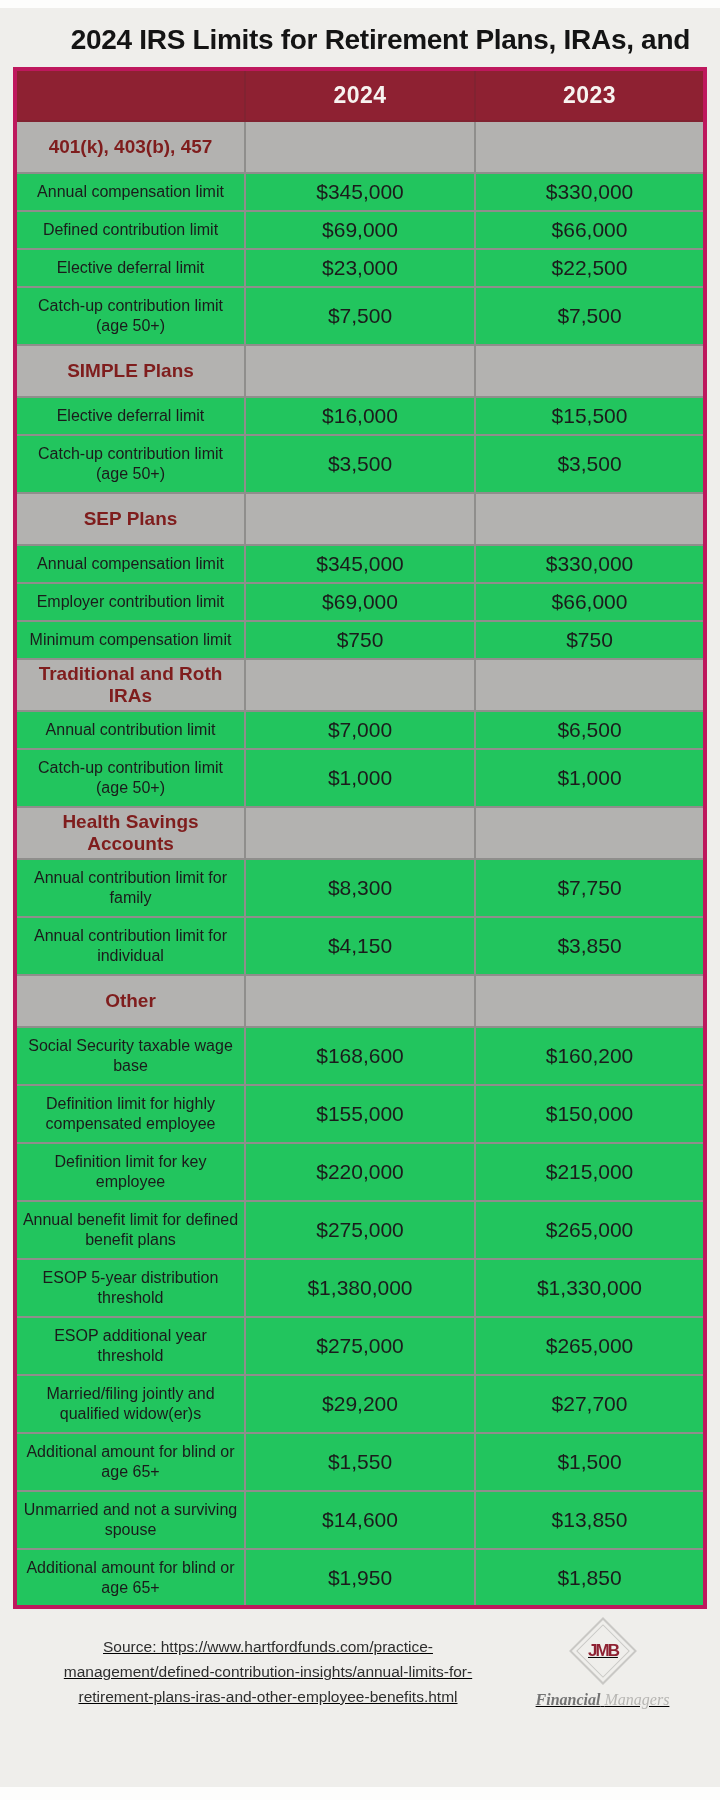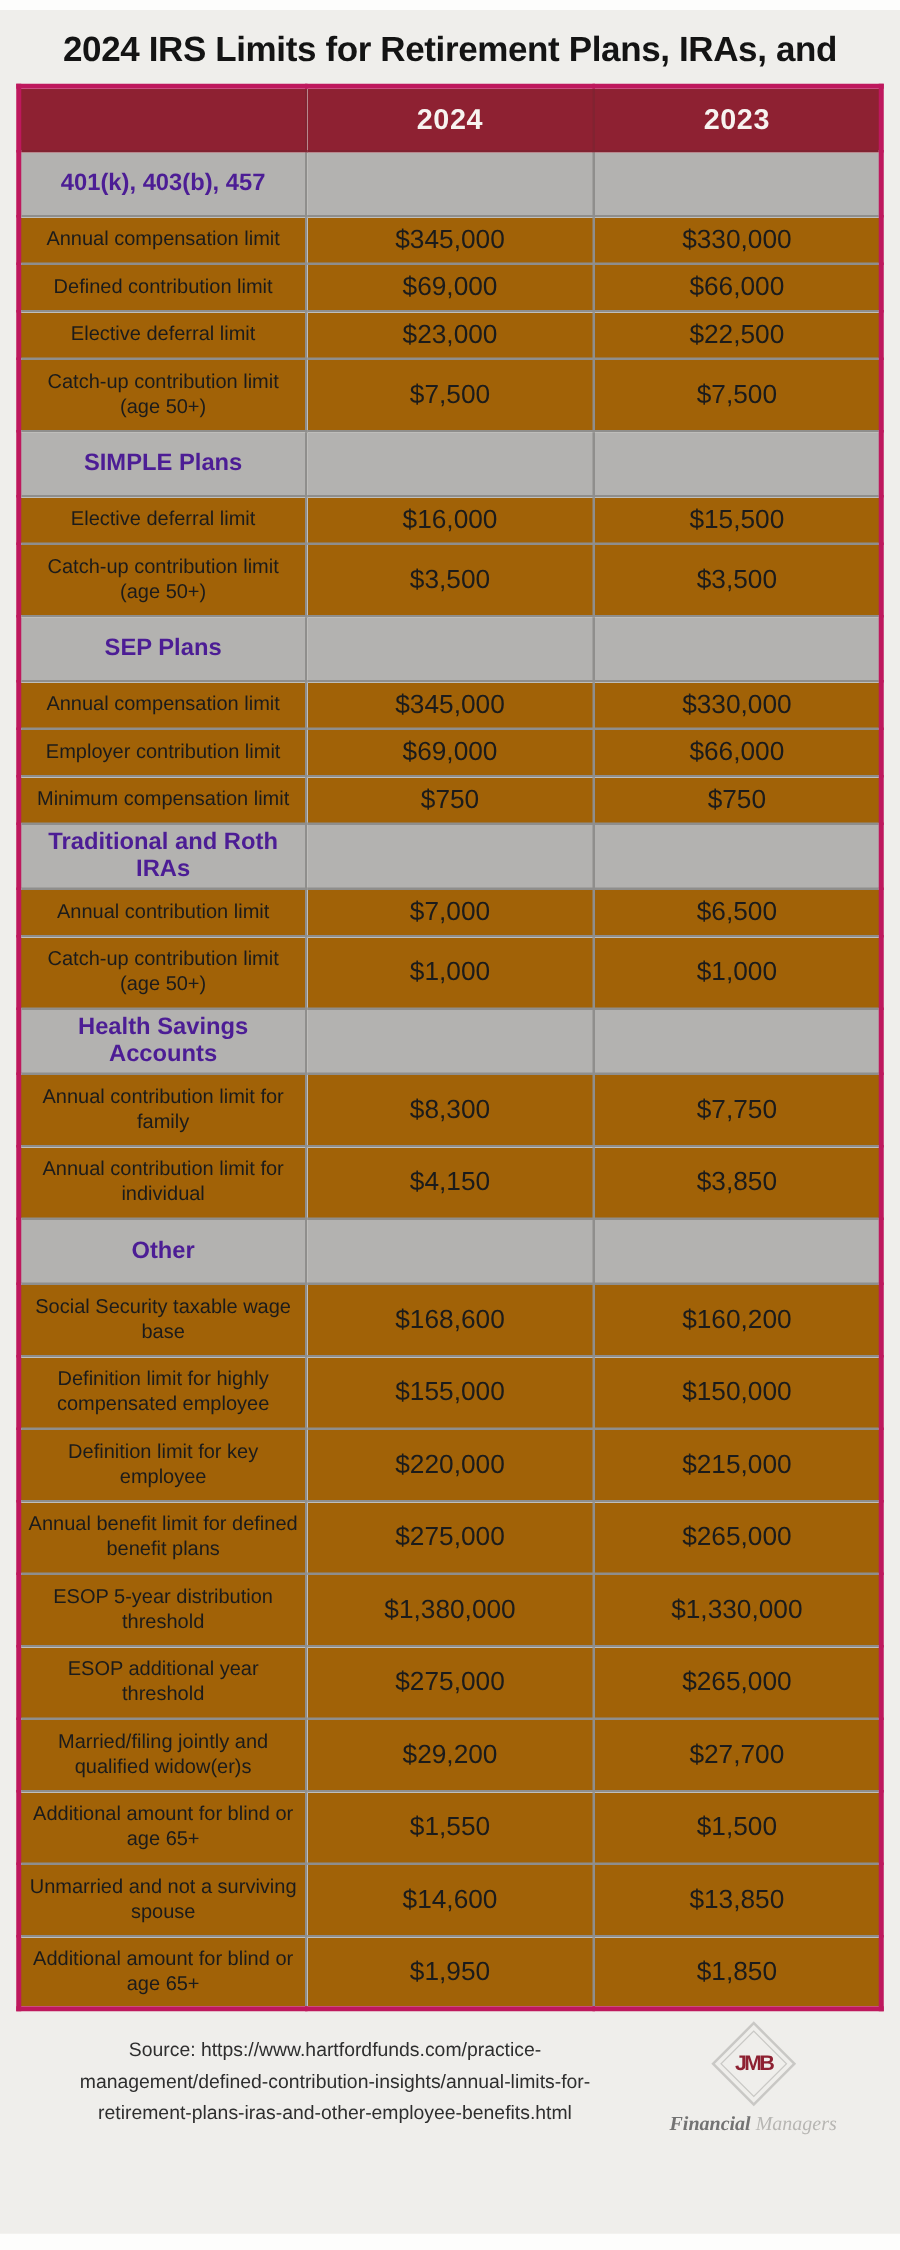--- a/index.html
+++ b/index.html
@@ -8,21 +8,21 @@
     background: #efeeeb;
     font-family: "Liberation Sans", sans-serif;
     position: relative;
     overflow: hidden;
   }
   .top-strip { height: 8px; background: #fdfdfc; }
   .bottom-strip { position: absolute; left: 0; bottom: 0; width: 100%; height: 13px; background: #fdfdfc; }
 
   .title {
     margin: 14px 30px 0;
-    text-align: center;
+    text-align: right;
     font-size: 28px;
     line-height: 35px;
     font-weight: bold;
     color: #141414;
     letter-spacing: -0.3px;
   }
 
   table.irs-table {
     border-collapse: collapse;
     table-layout: fixed;
@@ -39,28 +39,28 @@
   }
   tr.header-row { height: 52px; background: #8e2132; }
   td.header-cell {
     color: #f7f3f0;
     font-weight: bold;
     font-size: 23px;
     letter-spacing: 0.5px;
     border-color: #812331;
   }
   tr.section-row { height: 52px; background: #b3b2b0; }
-  td.section-cell { font-weight: bold; font-size: 19px; color: #4c1d95; }
-  tr.data-row { background: #a16207; }
+  td.section-cell { font-weight: bold; font-size: 19px; color: #7f1d1d; }
+  tr.data-row { background: #22c55e; }
   tr.data-row.short { height: 38px; }
   tr.data-row.tall  { height: 58px; }
   td.label-cell { font-size: 16px; line-height: 20px; color: #1b1b1b; }
   td.value-cell { font-size: 21px; color: #1b1b1b; }
 
-  .footer { display: flex; align-items: center; margin: 6px 30px 0 48px; }
+  .footer { display: flex; align-items: flex-end; margin: 6px 30px 0 48px; text-decoration: underline; }
   .source {
     width: 440px;
     text-align: center;
     font-size: 15.5px;
     line-height: 25px;
     color: #2e2e2e;
     margin-top: 6px;
   }
   .logo { margin-left: auto; width: 175px; display: flex; flex-direction: column; align-items: center; }
   .diamond-outer {

